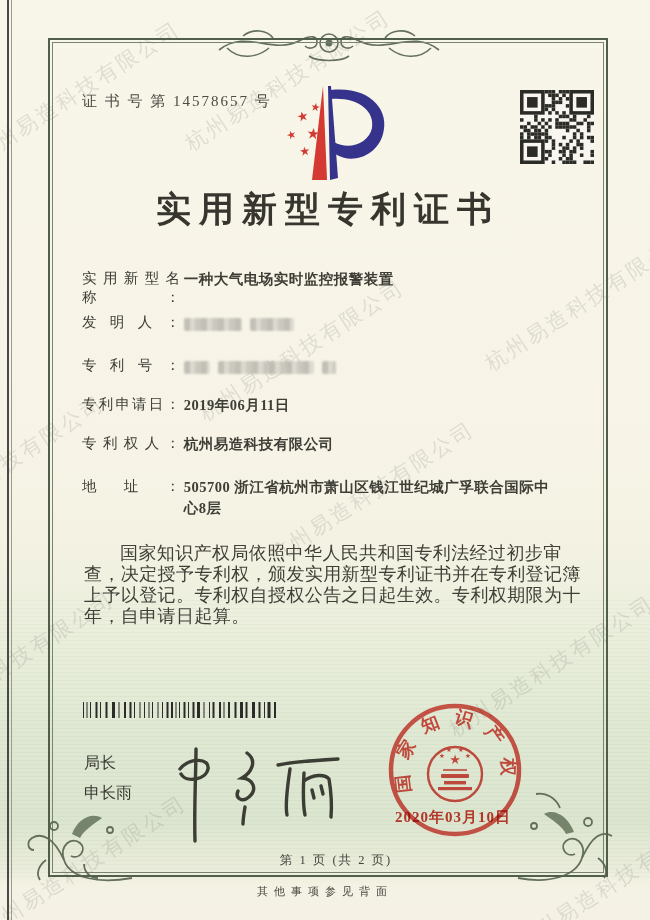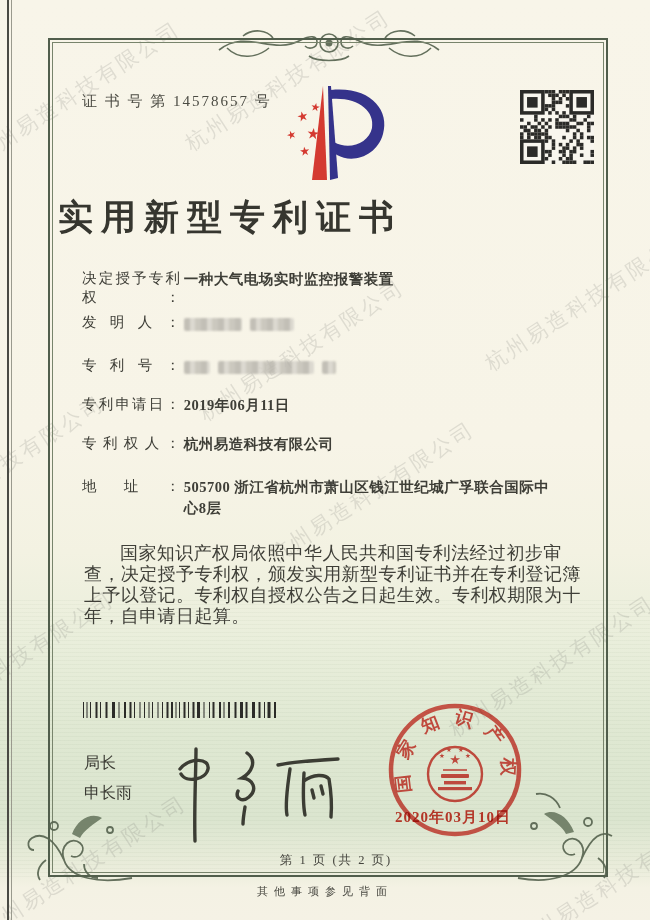--- a/index.html
+++ b/index.html
@@ -12,22 +12,22 @@
   .edge-line2{position:absolute;left:11px;top:0;width:1px;height:920px;background:#9a9a8e;}
   .wm{position:absolute;white-space:nowrap;color:rgba(125,125,118,0.20);
       font-size:21px;letter-spacing:3px;transform:rotate(-33deg);
       font-family:"Liberation Sans","DejaVu Sans",sans-serif;pointer-events:none;}
   .frame{position:absolute;left:48px;top:38px;width:560px;height:839px;
       border:2px solid #515e4c;box-sizing:border-box;}
   .frame::before{content:"";position:absolute;inset:2px;border:1px solid #78846c;pointer-events:none;}
   .cert-no{position:absolute;left:32px;top:52px;font-size:15px;color:#4b4b43;letter-spacing:2px;}
   .logo{position:absolute;left:220px;top:42px;width:130px;height:104px;}
   .qr{position:absolute;left:470px;top:50px;width:74px;height:74px;}
-  .title{position:absolute;left:0;top:146px;width:100%;text-align:left;
-      font-size:35px;font-weight:bold;color:#36362f;letter-spacing:8px;margin:8px;}
+  .title{position:absolute;left:0;top:146px;width:100%;text-align:center;
+      font-size:35px;font-weight:bold;color:#36362f;letter-spacing:8px;margin:0;}
   .row{position:absolute;left:32px;right:24px;font-size:14.5px;color:#3e3e37;}
   .row .label{display:inline-block;width:98px;text-align:justify;text-align-last:justify;
       vertical-align:top;color:#3e3e37;}
   .row .val{display:inline-block;vertical-align:top;max-width:390px;line-height:20.5px;
       letter-spacing:0.5px;font-weight:bold;}
   .redact{display:inline-block;height:13px;border-radius:2px;vertical-align:middle;
       background:repeating-linear-gradient(90deg,#b9b6ae 0 6px,#d8d5cd 6px 11px,#c4c1b8 11px 17px);
       filter:blur(1.2px);opacity:0.85;margin-right:8px;}
   .grant-pair{display:inline-block;}
   .grant-pair .glabel{letter-spacing:1px;}
@@ -237,21 +237,21 @@
         <rect x="49.33333333333333" y="70.47619047619048" width="3.5238095238095237" height="3.5238095238095237" fill="#2b2b28"></rect>
         <rect x="52.857142857142854" y="70.47619047619048" width="3.5238095238095237" height="3.5238095238095237" fill="#2b2b28"></rect>
         <rect x="63.42857142857143" y="70.47619047619048" width="3.5238095238095237" height="3.5238095238095237" fill="#2b2b28"></rect>
         <rect x="66.95238095238095" y="70.47619047619048" width="3.5238095238095237" height="3.5238095238095237" fill="#2b2b28"></rect>
         <rect x="70.47619047619048" y="70.47619047619048" width="3.5238095238095237" height="3.5238095238095237" fill="#2b2b28"></rect>
       </svg>
 
     <h1 class="title">实用新型专利证书</h1>
 
     <div class="row" style="top:229px">
-      <span class="label">决定授予专利权：</span>
+      <span class="label">实用新型名称：</span>
       <span class="val">一种大气电场实时监控报警装置</span>
     </div>
 
     <div class="row" style="top:273px">
       <span class="label">发明人：</span>
       <span class="val">
         <span class="redact" style="width:58px"></span><span class="redact" style="width:44px"></span>
       </span>
     </div>
 

